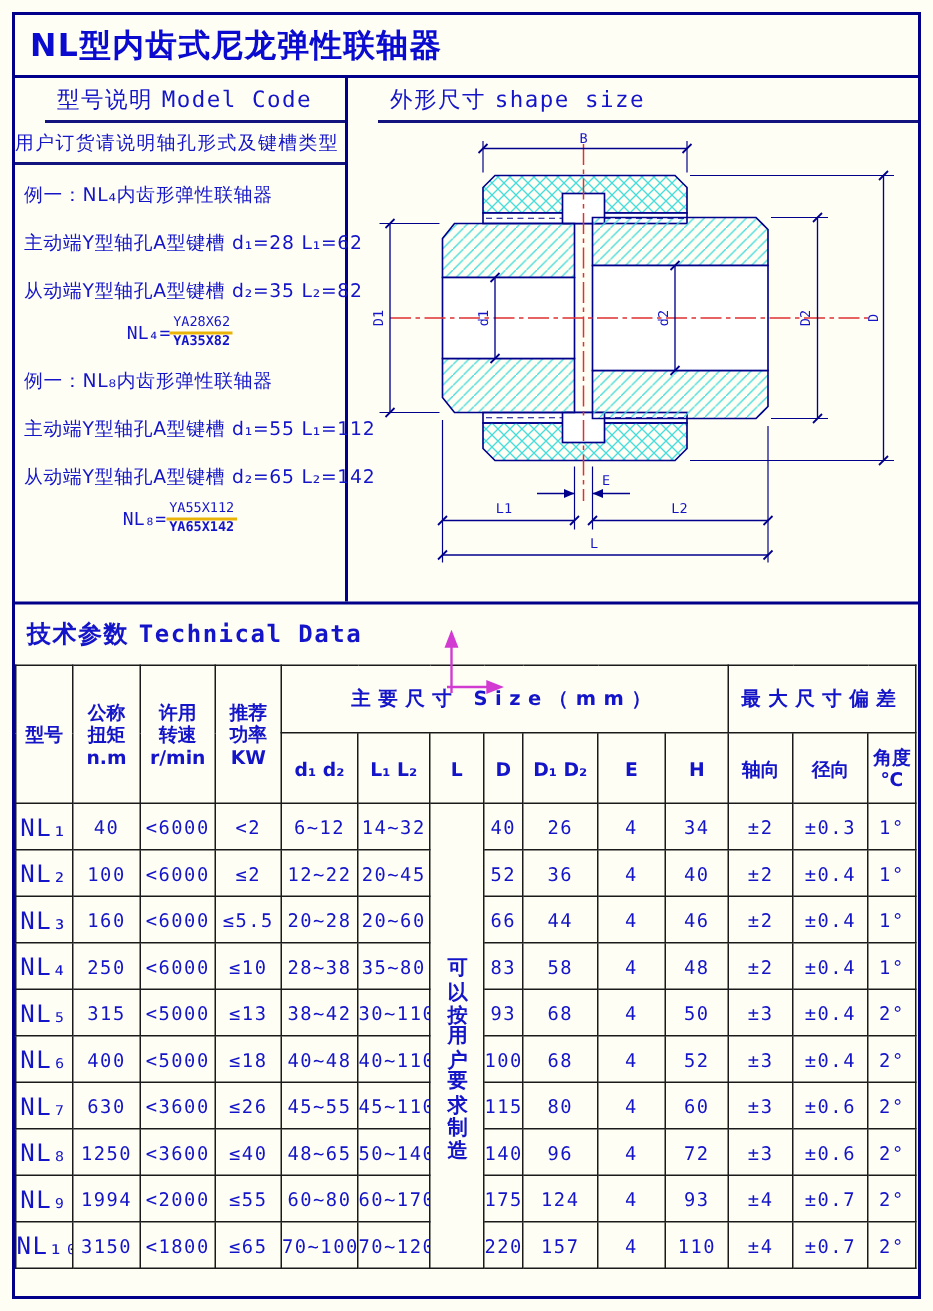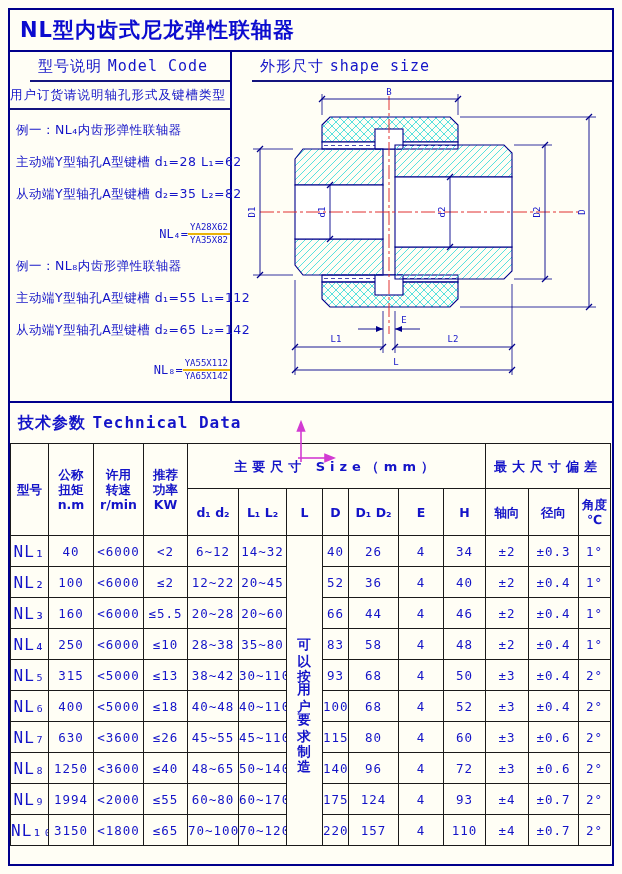--- a/index.html
+++ b/index.html
@@ -14,25 +14,25 @@
   .mid{display:flex;height:349px;border-bottom:2px solid #00008b;}
   .left-panel{width:222px;border-right:2px solid #00008b;box-sizing:border-box;}
   .right-panel{flex:1;position:relative;}
   .panel-header{height:28px;line-height:28px;border-bottom:2px solid #14147e;
                 font-size:15px;font-weight:normal;padding-left:8px;letter-spacing:1px;white-space:nowrap;margin-left:20px;}
   .panel-header .en{font-family:"DejaVu Sans Mono",monospace;}
   .note-line{height:26px;line-height:26px;border-bottom:2px solid #14147e;
              font-size:12.5px;letter-spacing:1px;text-align:left;white-space:nowrap;}
   .ex-line{margin:12px 2px 0 6px;line-height:20px;font-size:12.5px;letter-spacing:0.5px;white-space:nowrap;}
   .ex-title{margin-top:10px;}
-  .fraction{text-align:right;margin-top:18px;font-family:"DejaVu Sans Mono",monospace;}
+  .fraction{text-align:center;margin-top:6px;font-family:"DejaVu Sans Mono",monospace;}
   .frac-label{font-size:12px;vertical-align:middle;}
   .frac-stack{display:inline-block;vertical-align:middle;font-size:9px;line-height:11px;}
   .frac-num{display:block;border-bottom:2px solid #eab308;padding:0 2px;}
-  .frac-den{display:block;padding:0 2px;}
+  .frac-den{display:block;padding:0 2px;font-weight:bold;}
   
   .tech-band{height:40px;line-height:40px;font-size:16px;font-weight:bold;
              padding-left:8px;letter-spacing:1px;}
   .tech-band .en{font-family:"DejaVu Sans Mono",monospace;}
   
   table{border-collapse:collapse;table-layout:fixed;width:600px;
         font-family:"DejaVu Sans Mono",monospace;}
   th,td{border:1px solid #1a1a1a;text-align:center;vertical-align:middle;
         padding:0;overflow:hidden;color:#1414c8;}
   thead th{font-size:12.5px;font-weight:bold;white-space:pre-line;line-height:15px;

